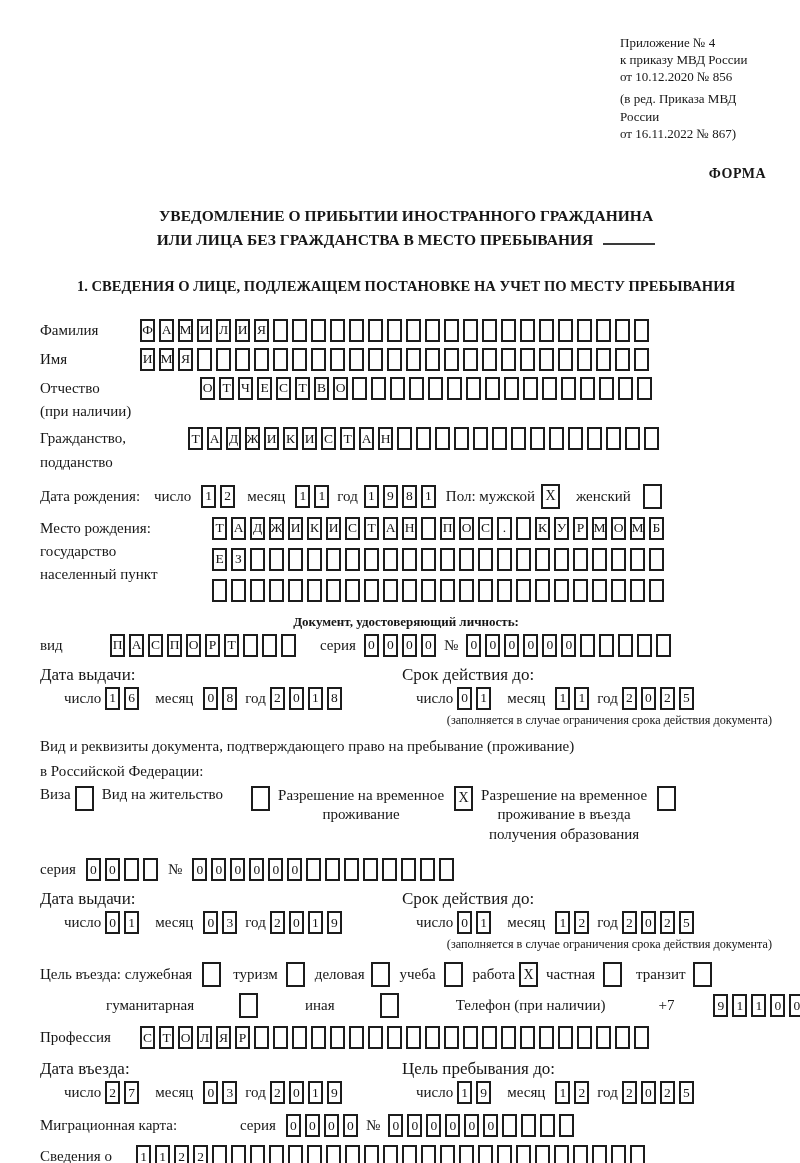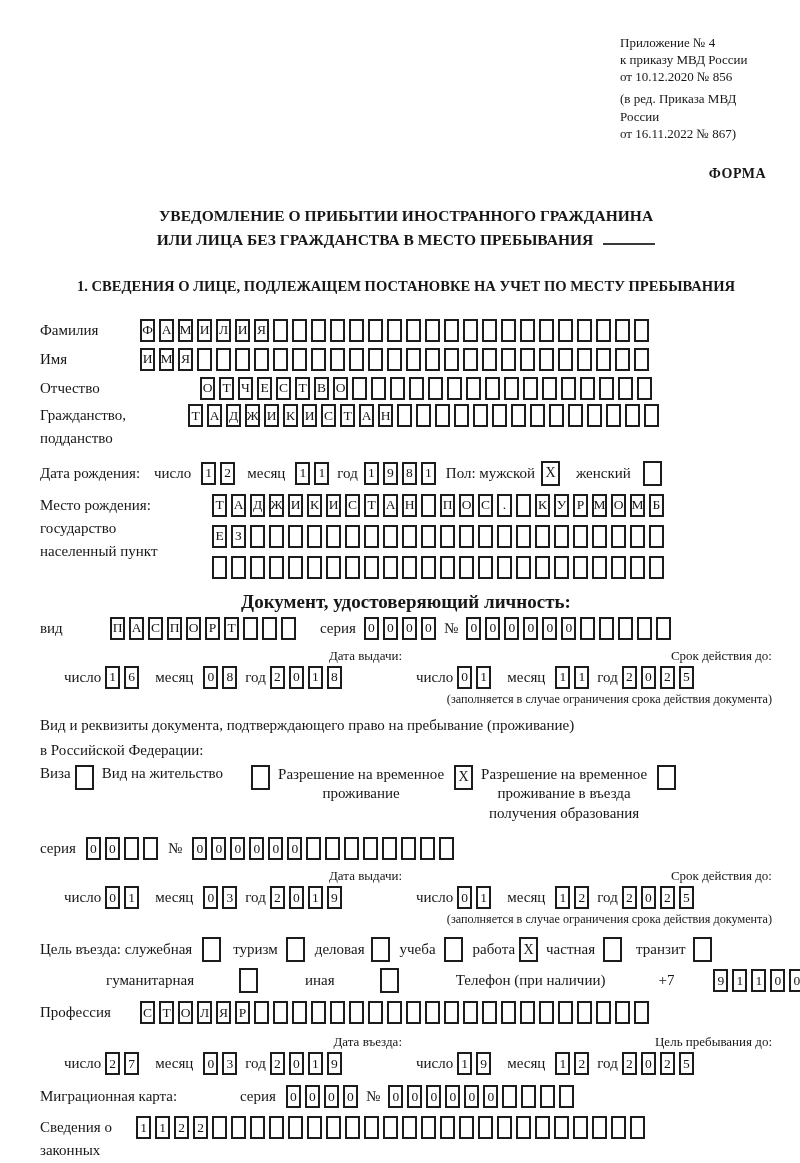--- a/index.html
+++ b/index.html
@@ -34,26 +34,26 @@
   }
   .checkbox { width: 19px; height: 25px; font-size: 14px; }
 
   .mt4{margin-top:4px}.mt6{margin-top:6px}.mt8{margin-top:8px}.mt10{margin-top:10px}.mt14{margin-top:14px}.mt24{margin-top:24px}
   .ml4{margin-left:4px}.ml6{margin-left:6px}.ml8{margin-left:8px}.ml10{margin-left:10px}
   .ml12{margin-left:12px}.ml16{margin-left:4px}.ml20{margin-left:20px}.ml28{margin-left:28px}
 
   .w100{width:100px;flex:none}.w160{width:160px;flex:none}.w148{width:148px;flex:none}
   .w172{width:172px;flex:none}.w70{width:70px;flex:none}.w105{width:106px;flex:none}
 
-  .center-bold { text-align:center; font-weight:bold; font-size:19px; }
+  .center-bold { text-align:center; font-weight:bold; font-size:13px; }
 
   .dual { display:flex; }
   .dual-left { width: 362px; flex:none; }
   .dual-right { flex: 1; }
-  .dual-head { text-align:right; font-size: 13px; }
+  .dual-head { text-align:left; font-size: 17px; }
   .date-line { display:flex; align-items:center; margin-top: 2px; }
   .pl24 { padding-left: 24px; }
   .pl14 { padding-left: 14px; }
   .small-note { font-size: 12.2px; text-align:right; margin-top: 3px; white-space: nowrap; }
 
   .chk-group { display:flex; align-items:flex-start; }
   .multi { text-align:center; line-height:1.3; }
   .stack > .cells { margin-bottom: 8px; }
 </style>
 </head>
@@ -142,20 +142,21 @@
         <span class="cell"></span>
         <span class="cell"></span>
         <span class="cell"></span>
         <span class="cell"></span>
       </span>
   </div>
 
   <div class="row mt6">
     <span class="lbl-col w160">
       <div>Отчество</div>
+      <div>(при наличии)</div>
     </span>
     <span class="cells">
         <span class="cell">О</span>
         <span class="cell">Т</span>
         <span class="cell">Ч</span>
         <span class="cell">Е</span>
         <span class="cell">С</span>
         <span class="cell">Т</span>
         <span class="cell">В</span>
         <span class="cell">О</span>

